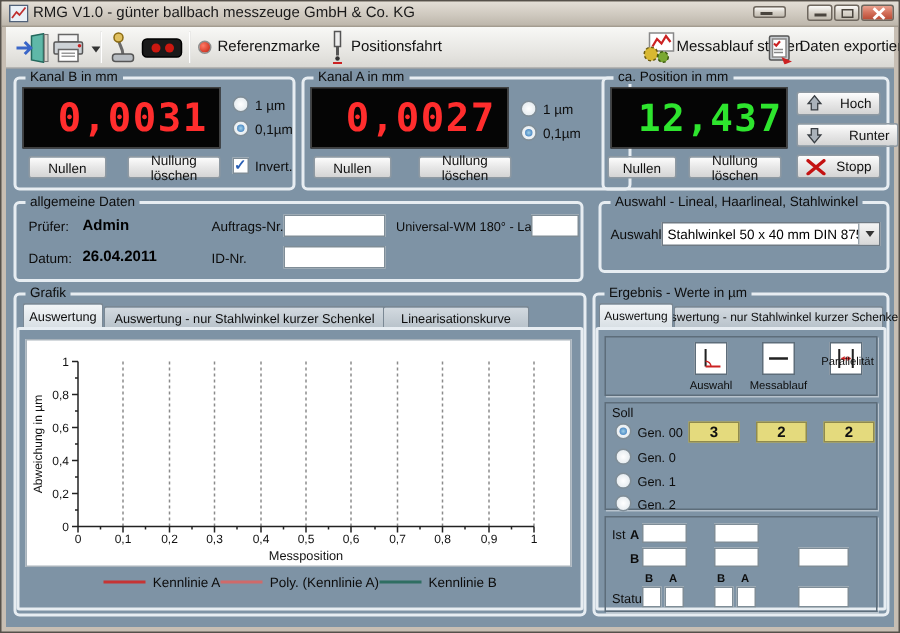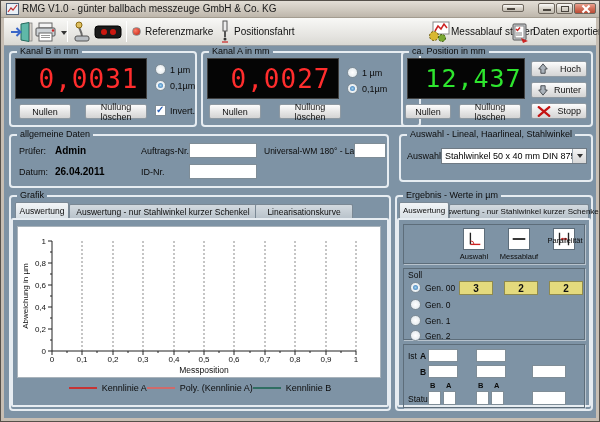--- a/index.html
+++ b/index.html
@@ -30,21 +30,21 @@
     background:radial-gradient(circle at 35% 35%, #ff7a66, #c01d0c); border:1px solid #8d8d8d; }
 
   
   #content { position:absolute; top:45px; left:3px; right:3px; bottom:3px; background:#7e93a5; }
 
   
   .group { position:absolute; border:2px solid #e7edf2; border-radius:4px; }
   .gtitle { position:absolute; top:-7px; left:6px; background:#7e93a5; padding:0 3px; font-size:9px; color:#0c0c0c; white-space:nowrap; }
 
   .led { position:absolute; background:#050505; border:1px solid #404040; display:flex; align-items:center; justify-content:center;
-    font-family:"DejaVu Sans Mono", monospace; font-weight:normal; letter-spacing:1px;padding-left:15px; }
+    font-family:"DejaVu Sans Mono", monospace; font-weight:bold; letter-spacing:1px;padding-left:15px; }
 
   .btn { position:absolute; display:flex; align-items:center; justify-content:center; font-size:9px; color:#111;
     background:linear-gradient(#fdfdfd,#e9e9e9 45%,#d4d4d4); border:1px solid #8e99a2; border-radius:2px; cursor:default; }
   .btn-ico { justify-content:space-between; padding:0 5px; }
 
   .radio-row { position:absolute; display:flex; align-items:center; gap:4px; font-size:9px; color:#0c0c0c; }
   .radio { width:11px; height:11px; border-radius:50%; background:radial-gradient(#ffffff,#dde5ea); border:1px solid #7f8d97; position:relative; }
   .radio.on::after { content:""; position:absolute; left:2px; top:2px; width:5px; height:5px; border-radius:50%;
     background:radial-gradient(#9fd0e8,#2d6db5); }
   .cb { width:11px; height:11px; background:#fff; border:1px solid #7f8d97; position:relative; }
@@ -195,21 +195,21 @@
 
     <div class="group" style="left:397px;top:5px;width:192px;height:76px">
       <span class="gtitle">ca. Position in mm</span>
       <div class="led" style="left: 4px; top: 5px; width: 118px; height: 41px; font-size: 25px; color: rgb(46, 229, 46);">12,437</div>
       <button class="btn btn-ico" style="left:128px;top:8px;width:56px;height:16px">
         <svg width="12" height="12" viewBox="0 0 14 14">
           <path d="M7 1 L12 7 H9.5 V12 H4.5 V7 H2 Z" fill="#aab2ba" stroke="#3a3f44"></path>
         </svg>
         <span>Hoch</span>
       </button>
-      <button class="btn btn-ico" style="left:128px;top:29px;width:56px;height:16px">
+      <button class="btn btn-ico" style="left:128px;top:29px;width:68px;height:16px">
         <svg width="12" height="12" viewBox="0 0 14 14" style="transform:rotate(180deg)">
           <path d="M7 1 L12 7 H9.5 V12 H4.5 V7 H2 Z" fill="#aab2ba" stroke="#3a3f44"></path>
         </svg>
         <span>Runter</span>
       </button>
       <button class="btn btn-ico" style="left:128px;top:50px;width:56px;height:16px">
         <svg width="14" height="11" viewBox="0 0 16 12">
           <path d="M2 1 L14 11 M14 1 L2 11" stroke="#c41212" stroke-width="2.6" stroke-linecap="round"></path>
         </svg>
         <span>Stopp</span>

